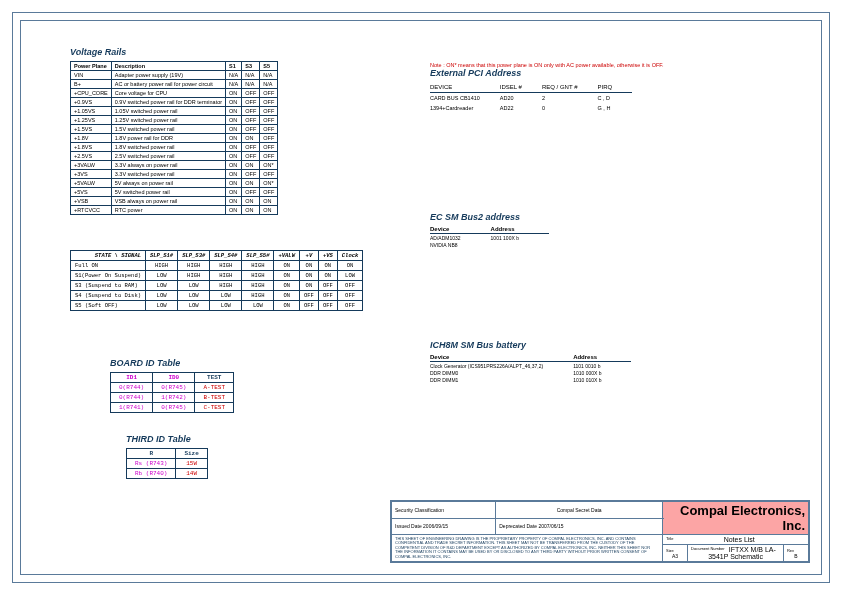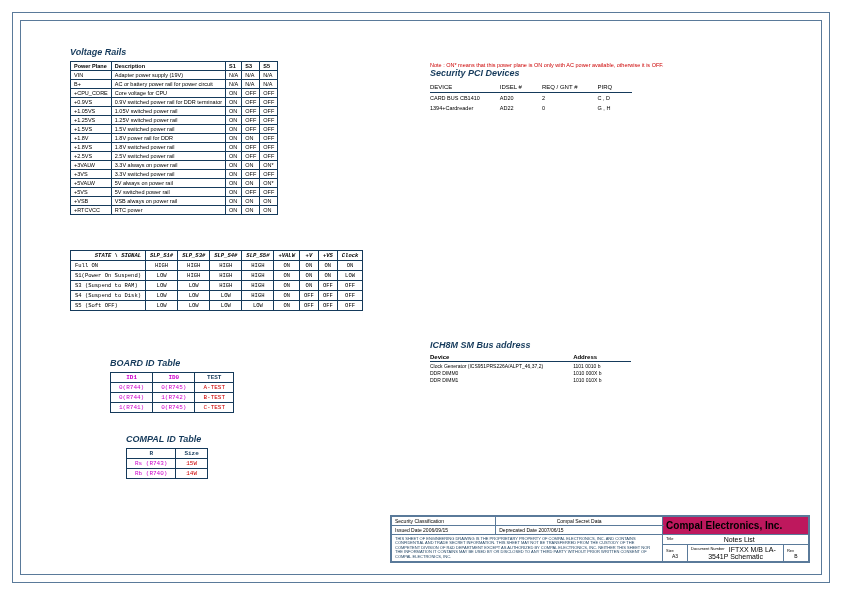--- a/index.html
+++ b/index.html
@@ -36,21 +36,21 @@
   .ext-table th { text-align:left; font-weight:normal; padding:2px 20px 2px 0; border-bottom:1px solid #153a5b; }
   .ext-table td { padding:2px 20px 2px 0; font-size:5.5px; }
   
   .sm-table th { text-align:left; font-weight:bold; padding:0 30px 1px 0; border-bottom:1px solid #153a5b; font-size:6px;}
   .sm-table td { text-align:left; padding:1px 30px 0 0; font-size:5px; white-space:nowrap;}
   
   .title-block { position:absolute; bottom:32px; right:32px; width:420px; border:1px solid #5a7a9a; font-size:5px; }
   .title-block table { width:100%; border-collapse:collapse; }
   .title-block td { border:1px solid #5a7a9a; padding:1px 3px; }
   .tb-legal { font-size:4px; line-height:1.1; color:#153a5b; padding:2px 4px;}
-  .tb-company { font-size:10px; font-weight:bold; text-align:left; background:#be185d; }
+  .tb-company { font-size:13px; font-weight:bold; text-align:right; background:#fca5a5; }
   .tb-notes { font-size:7px; text-align:center;}
   .tb-prod { font-size:7px; text-align:center; }
 </style>
 </head>
 <body>
 
 <div class="frame"></div>
 <div class="frame-inner"></div>
 
 <div class="content">
@@ -277,42 +277,42 @@
           <tr>
             <td class="magenta">1(R741)</td>
             <td class="magenta">0(R745)</td>
             <td class="red">C-TEST</td>
           </tr>
         </tbody>
       </table>
   </div>
 
   <div style="position:absolute; left:76px; top:392px;">
-    <div class="section-title">COMPAL  ID Table</div>
+    <div class="section-title">THIRD  ID Table</div>
     <table class="id" id="panel-id-table">
         <tbody>
           <tr>
             <th class="blue">R</th>
             <th class="blue">Size</th>
           </tr>
           <tr>
             <td class="magenta">Rs (R743)</td>
             <td class="red">15W</td>
           </tr>
           <tr>
             <td class="magenta">Rb (R740)</td>
             <td class="red">14W</td>
           </tr>
         </tbody>
       </table>
   </div>
 
   <div style="position:absolute; left:380px; top:20px; width:350px;">
     <div class="note">Note : ON* means that this power plane is ON only with AC power available, otherwise it is OFF.</div>
-    <div class="section-title">Security PCI Devices</div>
+    <div class="section-title">External PCI Address</div>
     <table class="ext-table" id="ext-pci-table">
         <tbody>
           <tr>
             <th>DEVICE</th>
             <th>IDSEL #</th>
             <th>REQ / GNT #</th>
             <th>PIRQ</th>
           </tr>
           <tr>
             <td>CARD BUS CB1410</td>
@@ -324,24 +324,43 @@
             <td>1394+Cardreader</td>
             <td>AD22</td>
             <td>0</td>
             <td>G , H</td>
           </tr>
         </tbody>
       </table>
   </div>
 
   <div style="position:absolute; left:380px; top:170px; display:flex; gap:40px;">
+    <div>
+      <div class="section-title">EC SM Bus2 address</div>
+      <table class="sm-table" id="sm2-table">
+          <tbody>
+            <tr>
+              <th>Device</th>
+              <th>Address</th>
+            </tr>
+            <tr>
+              <td>AD/ADM1032</td>
+              <td>1001 100X b</td>
+            </tr>
+            <tr>
+              <td>NVIDIA NB8</td>
+              <td> </td>
+            </tr>
+          </tbody>
+        </table>
+    </div>
   </div>
 
   <div style="position:absolute; left:380px; top:298px;">
-    <div class="section-title">ICH8M SM Bus address</div>
+    <div class="section-title">ICH8M SM Bus battery</div>
     <table class="sm-table" id="ich-table">
         <tbody>
           <tr>
             <th>Device</th>
             <th>Address</th>
           </tr>
           <tr>
             <td>Clock Generator (ICS951PRS226A/ALPT_46,37,2)</td>
             <td>1101 0010 b</td>
           </tr>

